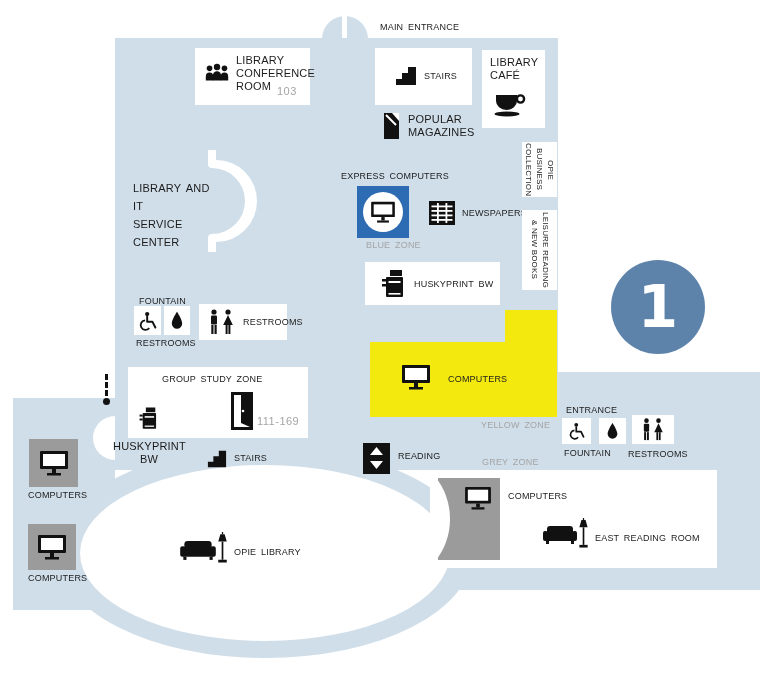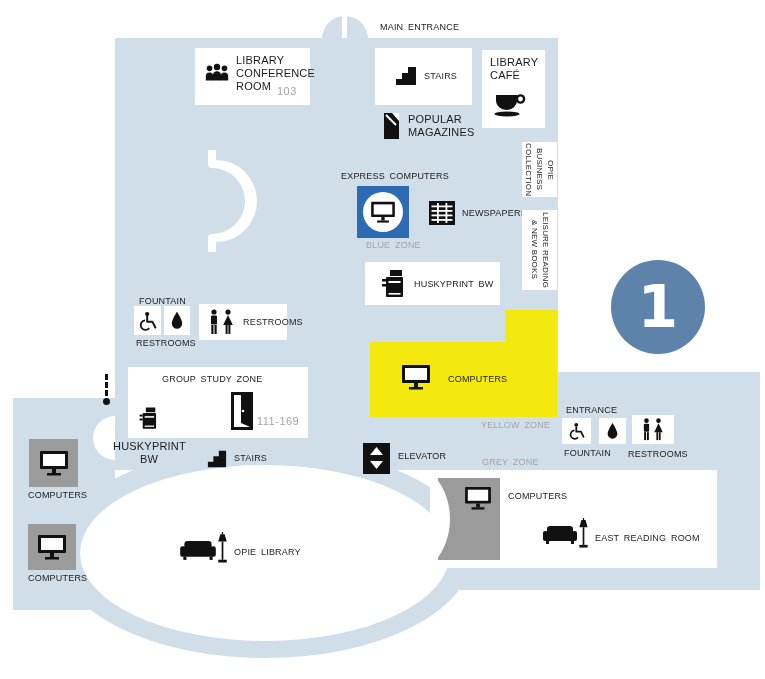--- a/index.html
+++ b/index.html
@@ -82,20 +82,24 @@
       <rect x="1" y="1" width="15" height="26" fill="#111"></rect>
       <path d="M3 3 L13 13" stroke="#fff" stroke-width="2"></path>
       <path d="M16 1 L16 9 L9 1 Z" fill="#fff"></path>
     </svg>
   </div>
   <div class="lbl lbl2" style="left:408px;top:113px;white-space:normal;width:60px;">
     <span>POPULAR</span><br>
     <span>MAGAZINES</span>
   </div>
 
+  <div class="lbl lbl2" style="left:133px;top:179px;white-space:normal;width:90px;line-height:18px;">
+    <span>LIBRARY AND IT</span><br>
+    <span>SERVICE CENTER</span>
+  </div>
   <div class="iconwrap" style="left:206px;top:148px;width:56px;height:106px;">
     <svg width="56" height="106" viewBox="0 0 56 106">
       <path d="M2 2 h8 v10 a41 41 0 0 1 0 82 v10 h-8 v-14 a4 4 0 0 1 4 -4 a33 33 0 0 0 0 -66 a4 4 0 0 1 -4 -4 z" fill="#fff"></path>
     </svg>
   </div>
 
   <div class="lbl" style="left:341px;top:171px;">EXPRESS COMPUTERS</div>
   <div class="abs" style="left:357px;top:186px;width:52px;height:52px;background:#2d6bb2;">
     <div class="abs" style="left:6px;top:6px;width:40px;height:40px;border-radius:50%;background:#fff;display:flex;align-items:center;justify-content:center;">
       <span>
@@ -229,21 +233,21 @@
       </svg>
   </div>
   <div class="lbl" style="left:234px;top:453px;">STAIRS</div>
 
   <div class="abs" style="left:363px;top:443px;width:27px;height:31px;background:#111;">
     <svg width="27" height="31" viewBox="0 0 27 31">
       <polygon points="13.5,4 20,12 7,12" fill="#fff"></polygon>
       <polygon points="7,18 20,18 13.5,26" fill="#fff"></polygon>
     </svg>
   </div>
-  <div class="lbl" style="left:398px;top:451px;">ELEVATOR</div>
+  <div class="lbl" style="left:398px;top:451px;">READING</div>
   <div class="lbl gray" style="left:482px;top:457px;">GREY ZONE</div>
 
   <div class="abs" style="left:370px;top:342px;width:187px;height:75px;background:#f3e90e;"></div>
   <div class="abs" style="left:505px;top:310px;width:52px;height:34px;background:#f3e90e;"></div>
   <div class="iconwrap" style="left:401px;top:364px;width:30px;height:26px;">
     <svg width="30" height="26" viewBox="0 0 30 26">
         <rect x="1" y="1" width="28" height="18" rx="1" fill="#111"></rect>
         <rect x="4" y="4" width="22" height="12" fill="#fff"></rect>
         <rect x="13" y="19" width="4" height="4" fill="#111"></rect>
         <rect x="8" y="23" width="14" height="2.5" fill="#111"></rect>

